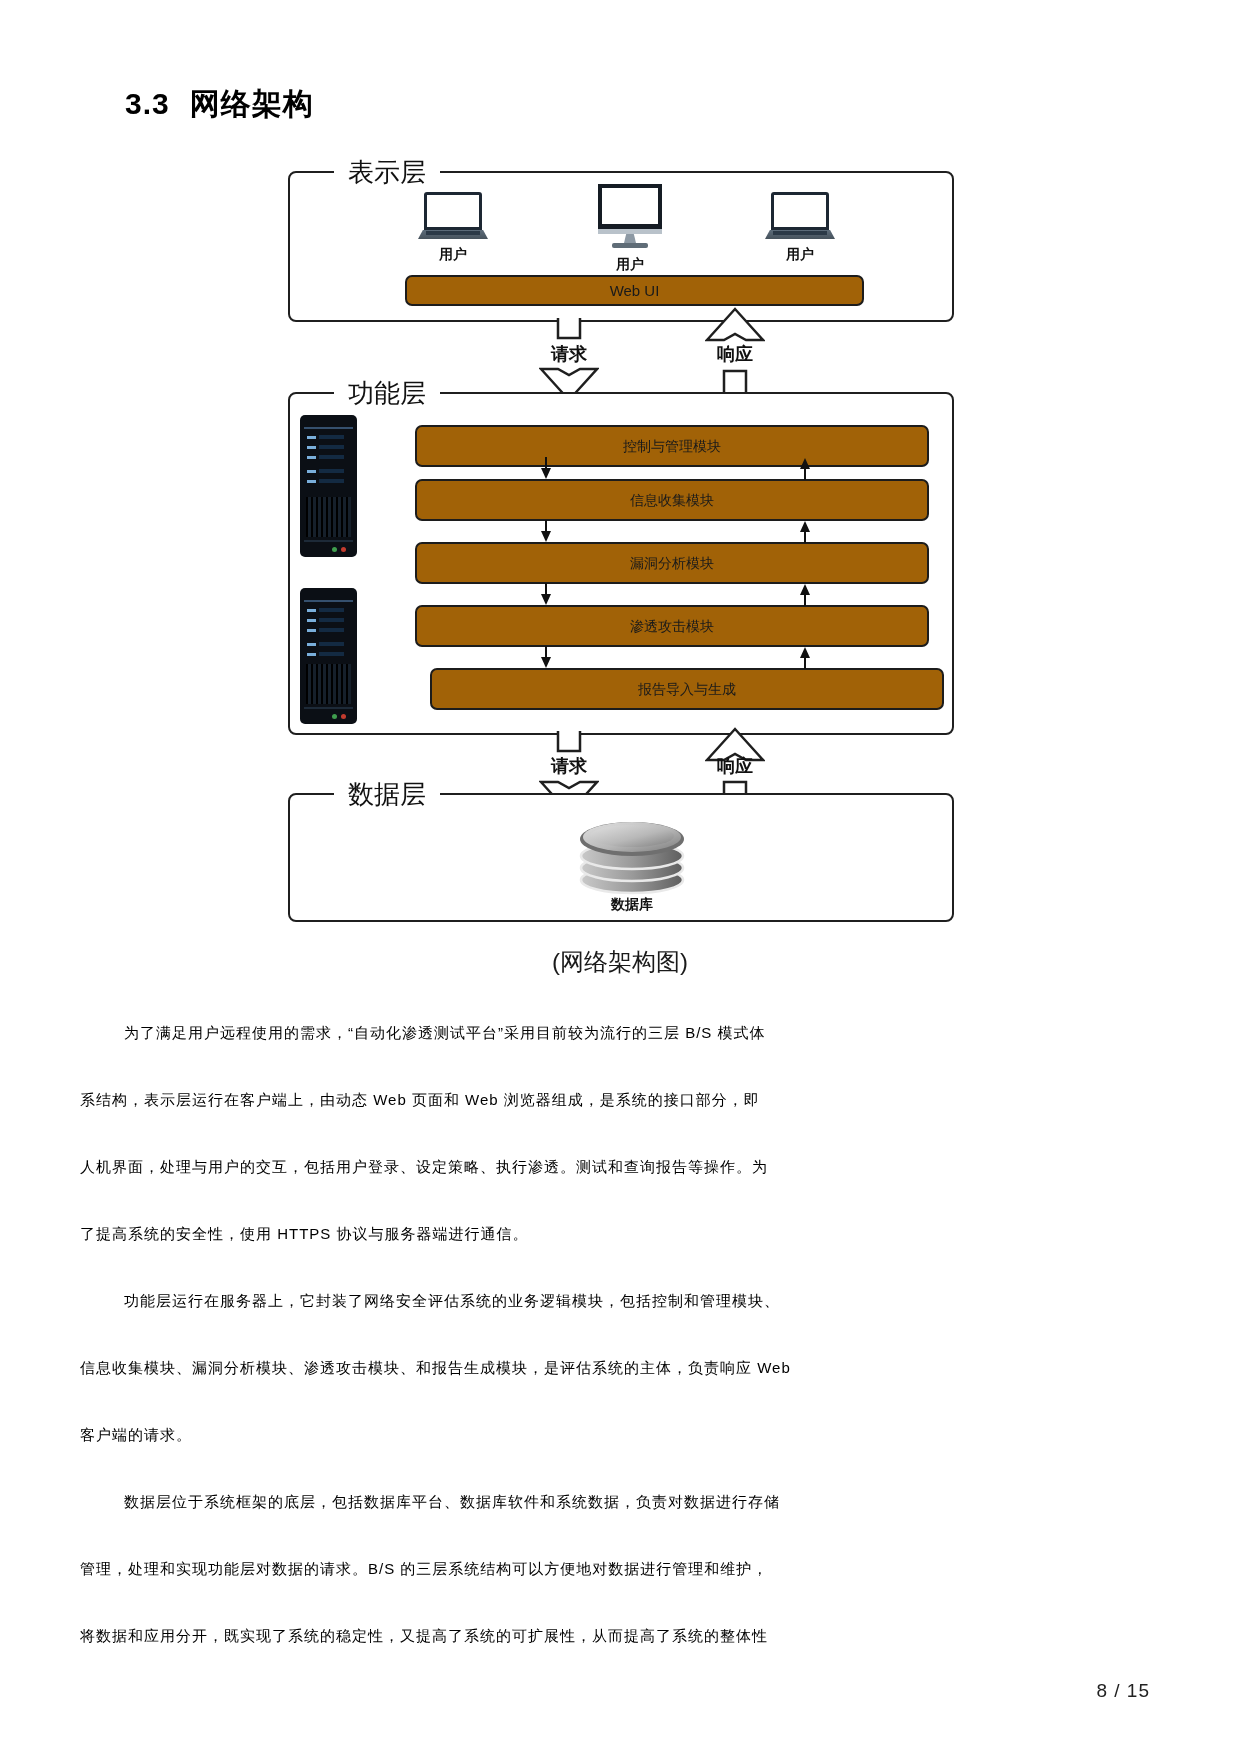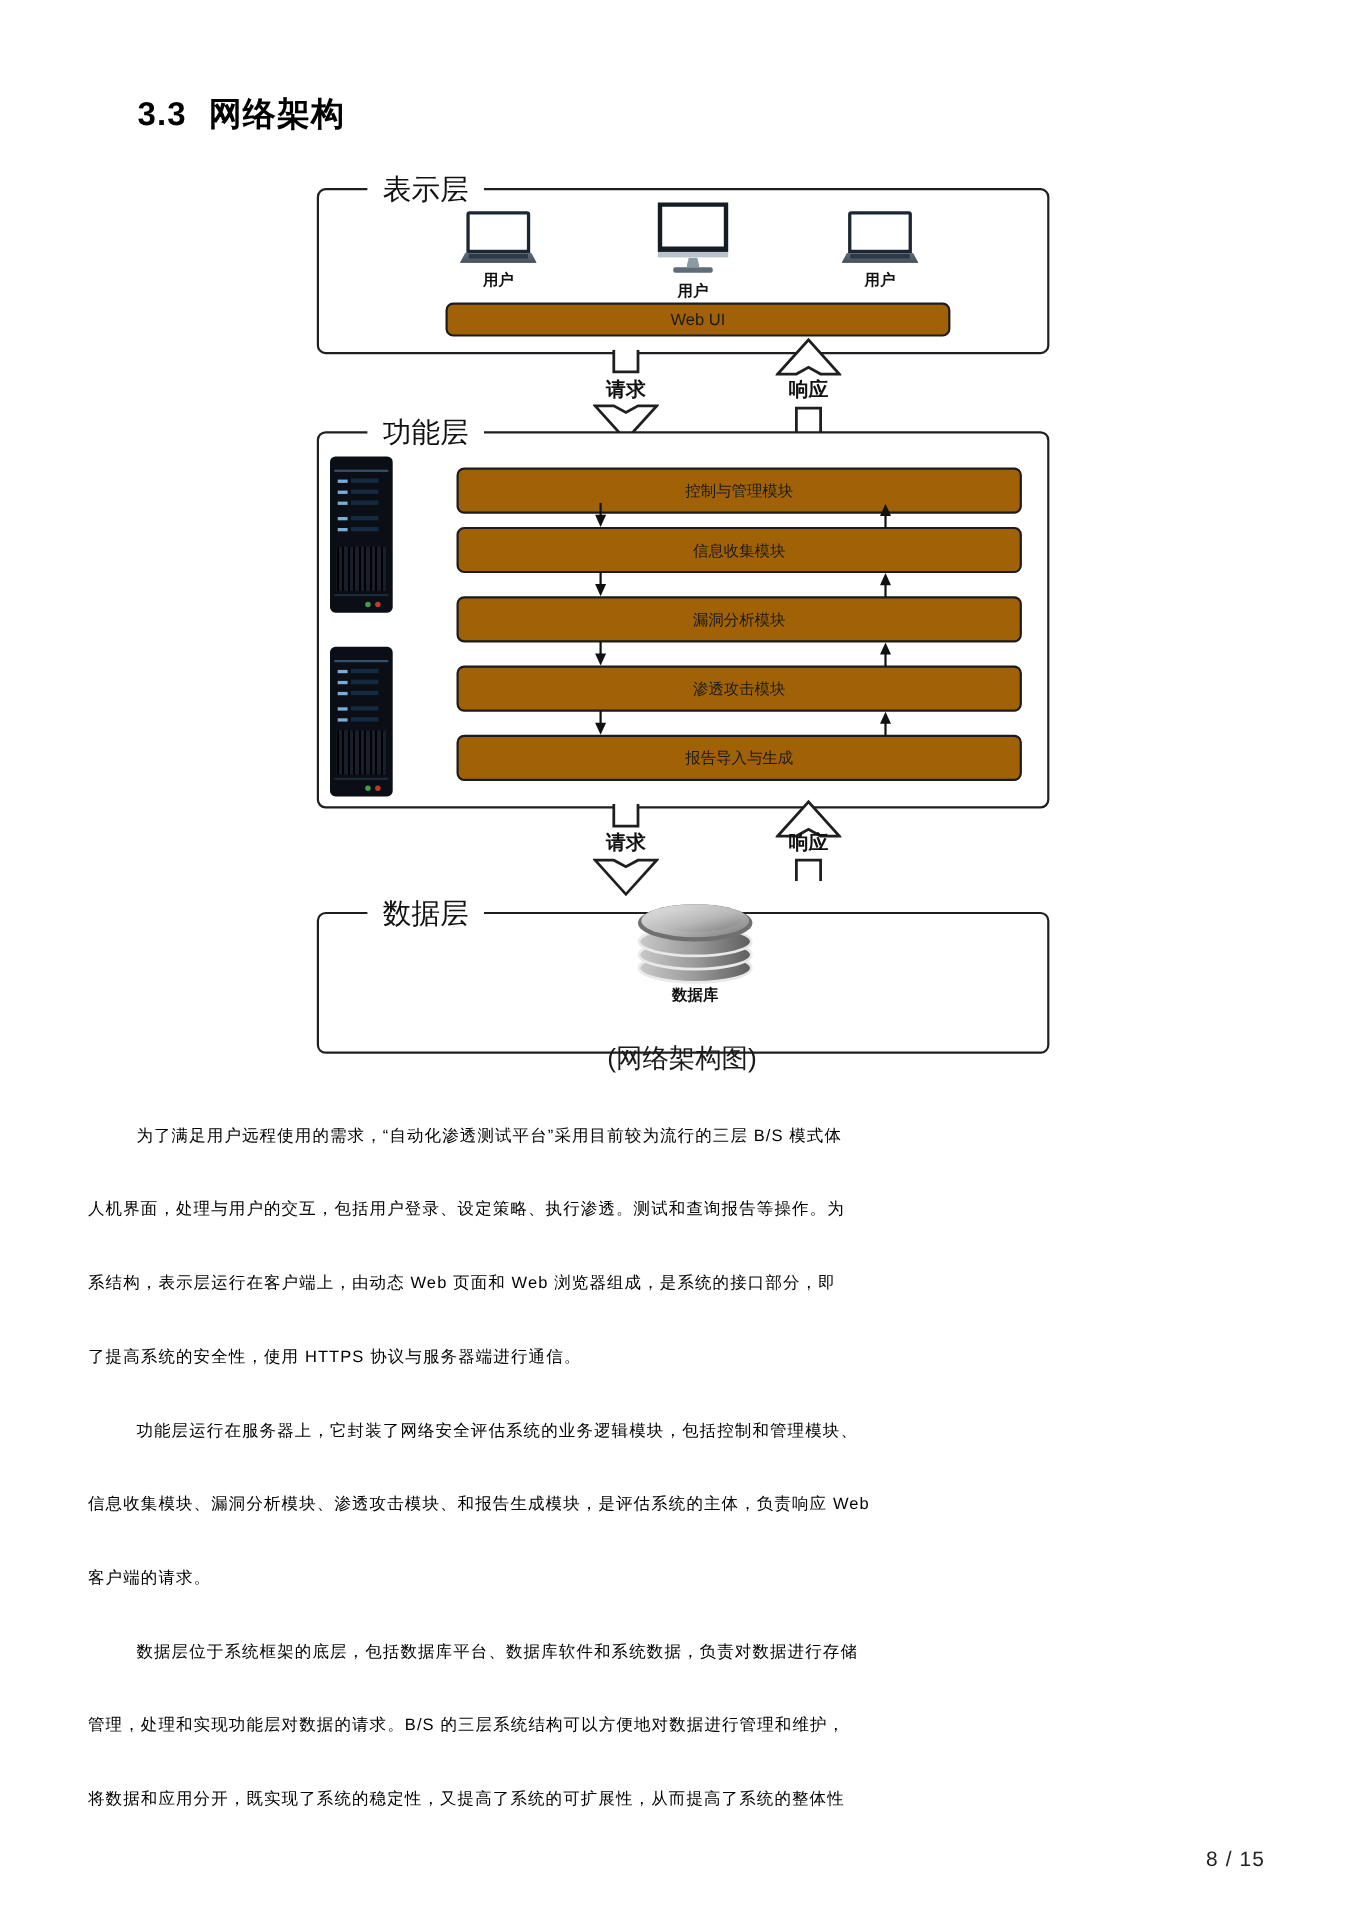--- a/index.html
+++ b/index.html
@@ -172,21 +172,21 @@
     <div class="foot">
       <span class="led" style="right:16px;background:#3f9d4e;"></span>
       <span class="led" style="right:7px;background:#c23b2e;"></span>
     </div>
   </div>
 
   <div class="abs innerbox module" style="left:415px;top:425px;width:510px;height:38px;">控制与管理模块</div>
   <div class="abs innerbox module" style="left:415px;top:479px;width:510px;height:38px;">信息收集模块</div>
   <div class="abs innerbox module" style="left:415px;top:542px;width:510px;height:38px;">漏洞分析模块</div>
   <div class="abs innerbox module" style="left:415px;top:605px;width:510px;height:38px;">渗透攻击模块</div>
-  <div class="abs innerbox module" style="left:415px;top:668px;width:510px;height:38px;">报告导入与生成</div>
+  <div class="abs innerbox module" style="left:430px;top:668px;width:510px;height:38px;">报告导入与生成</div>
 
   <svg class="abs" style="left:538px;top:457px;" width="16" height="23" viewBox="0 0 16 23">
       <path d="M8 0 V12" stroke="#111" stroke-width="2"></path>
       <path d="M3 11 L13 11 L8 22 Z" fill="#111"></path>
     </svg>
   <svg class="abs" style="left:538px;top:520px;" width="16" height="23" viewBox="0 0 16 23">
       <path d="M8 0 V12" stroke="#111" stroke-width="2"></path>
       <path d="M3 11 L13 11 L8 22 Z" fill="#111"></path>
     </svg>
   <svg class="abs" style="left:538px;top:583px;" width="16" height="23" viewBox="0 0 16 23">
@@ -224,21 +224,21 @@
   </svg>
 
   <svg class="abs" style="left:705px;top:725px;" width="60" height="38" viewBox="0 0 60 38">
     <path d="M2 35 L30 4 L58 35 L41 35 L30 29 L19 35 Z" fill="#fff" stroke="#1f1f1f" stroke-width="2.5" stroke-linejoin="miter"></path>
   </svg>
   <div class="abs connlabel" style="left:695px;top:754px;">响应</div>
   <svg class="abs" style="left:705px;top:779px;" width="60" height="22" viewBox="0 0 60 22">
     <path d="M19 22 V3 H41 V22" fill="none" stroke="#1f1f1f" stroke-width="2.5"></path>
   </svg>
 
-  <div class="abs layerbox" style="left:288px;top:793px;width:662px;height:125px;margin-top:36px;">
+  <div class="abs layerbox" style="left:288px;top:793px;width:662px;height:125px;">
     <div class="layerlabel">数据层</div>
   </div>
 
   <svg class="abs" style="left:577px;top:812px;" width="110" height="84" viewBox="0 0 110 84">
     <defs>
       <linearGradient id="dbg" x1="0" y1="0" x2="1" y2="0">
         <stop offset="0" stop-color="#c9c9c9"></stop>
           <stop offset="0.5" stop-color="#9a9a9a"></stop>
           <stop offset="1" stop-color="#5e5e5e"></stop>
       </linearGradient>
@@ -254,22 +254,22 @@
     <ellipse cx="55" cy="27" rx="52" ry="17" fill="#6f6f6f"></ellipse>
     <ellipse cx="55" cy="25" rx="49" ry="15" fill="url(#dbtop)"></ellipse>
     <ellipse cx="55" cy="24" rx="42" ry="11" fill="url(#dbtop)" opacity="0.85"></ellipse>
   </svg>
   <div class="abs smalllabel" style="left:577px;top:896px;width:110px;">数据库</div>
 
   <div class="abs caption" style="left:420px;top:946px;">(网络架构图)</div>
 
   <div class="abs bodytext" style="left:80px;top:999px;">
     <div class="indent">为了满足用户远程使用的需求，“自动化渗透测试平台”采用目前较为流行的三层 B/S 模式体</div>
+    <div>系结构，表示层运行在客户端上，由动态 Web 页面和 Web 浏览器组成，是系统的接口部分，即</div>
     <div>人机界面，处理与用户的交互，包括用户登录、设定策略、执行渗透。测试和查询报告等操作。为</div>
-    <div>系结构，表示层运行在客户端上，由动态 Web 页面和 Web 浏览器组成，是系统的接口部分，即</div>
     <div>了提高系统的安全性，使用 HTTPS 协议与服务器端进行通信。</div>
     <div class="indent">功能层运行在服务器上，它封装了网络安全评估系统的业务逻辑模块，包括控制和管理模块、</div>
     <div>信息收集模块、漏洞分析模块、渗透攻击模块、和报告生成模块，是评估系统的主体，负责响应 Web</div>
     <div>客户端的请求。</div>
     <div class="indent">数据层位于系统框架的底层，包括数据库平台、数据库软件和系统数据，负责对数据进行存储</div>
     <div>管理，处理和实现功能层对数据的请求。B/S 的三层系统结构可以方便地对数据进行管理和维护，</div>
     <div>将数据和应用分开，既实现了系统的稳定性，又提高了系统的可扩展性，从而提高了系统的整体性</div>
   </div>
 
   <div class="abs pagenum" style="left:950px;top:1680px;">8 / 15</div>

